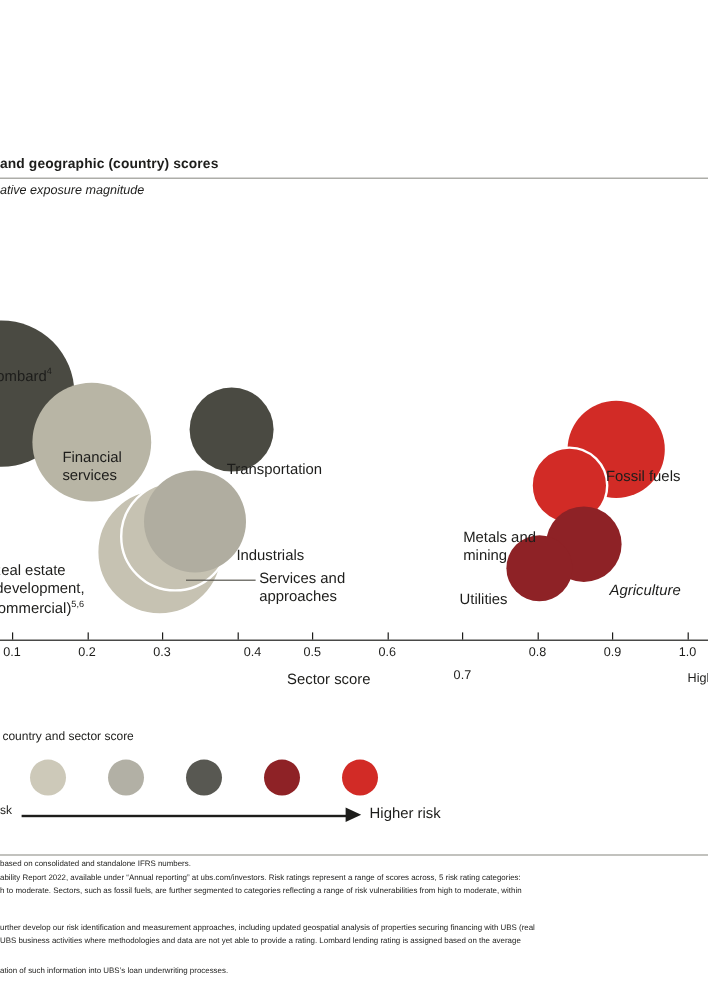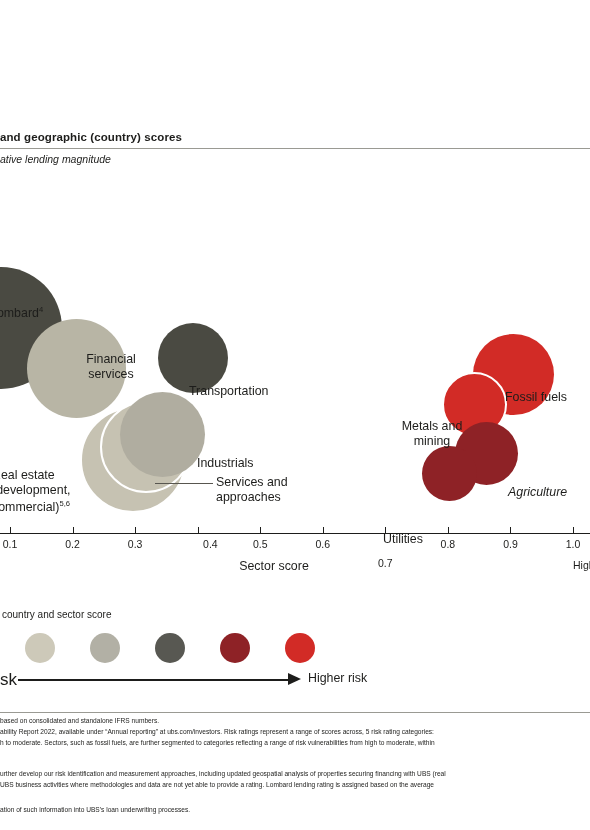--- a/index.html
+++ b/index.html
@@ -35,21 +35,21 @@
     position:absolute;border-radius:50%;
     box-sizing:border-box;
   }
   .bubble.ring{border:2px solid #ffffff;}
 
   .blabel{
     position:absolute;
     font-size:12.4px;line-height:14.5px;color:#1d1d1b;
     white-space:pre;
   }
-  .blabel.ctr{text-align:center;}
+  .blabel.ctr{text-align:left;margin-top:22px;}
   .sup{font-size:7.6px;vertical-align:super;}
 
   .leader{
     position:absolute;height:1px;background:#58564f;
   }
 
   
   .axis-line{
     position:absolute;left:0;top:533px;width:590px;height:1px;background:#1d1d1b;
   }
@@ -67,21 +67,21 @@
     white-space:nowrap;
   }
 
   
   .lg-title{
     position:absolute;left:2px;top:609px;font-size:10px;color:#1d1d1b;
     white-space:nowrap;
   }
   .lg-dot{position:absolute;top:633px;width:30px;height:30px;border-radius:50%;}
   .lg-lower{
-    position:absolute;left:0px;top:670px;font-size:17px;color:#1d1d1b;
+    position:absolute;left:0px;top:670px;font-size:10px;color:#1d1d1b;
     white-space:nowrap;
   }
   .lg-arrow-line{
     position:absolute;left:18px;top:679px;width:275px;height:1.5px;background:#1d1d1b;
   }
   .lg-arrow-head{
     position:absolute;left:288px;top:673px;width:0;height:0;
     border-top:6.5px solid transparent;border-bottom:6.5px solid transparent;
     border-left:13px solid #1d1d1b;
   }
@@ -97,21 +97,21 @@
     white-space:nowrap;
   }
 </style>
 </head>
 <body>
 
 <div id="page">
 
   <div class="hdr-title">and geographic (country) scores</div>
   <div class="hdr-rule"></div>
-  <div class="hdr-sub">ative lending magnitude</div>
+  <div class="hdr-sub">ative exposure magnitude</div>
 
   <div class="plot" id="plot">
       <div class="bubble" style="width: 122px; height: 122px; left: -60.3833px; top: 97.4px; background: rgb(74, 74, 66);"></div>
       <div class="bubble ring" style="width: 106px; height: 106px; left: 79.6089px; top: 237.4px; background: rgb(198, 194, 178);"></div>
       <div class="bubble" style="width: 99px; height: 99px; left: 27.4344px; top: 148.5px; background: rgb(184, 181, 165);"></div>
       <div class="bubble ring" style="width: 92px; height: 92px; left: 99.7456px; top: 231.2px; background: rgb(198, 194, 178);"></div>
       <div class="bubble" style="width: 85px; height: 85px; left: 119.51px; top: 221.5px; background: rgb(176, 173, 160);"></div>
       <div class="bubble" style="width: 81px; height: 81px; left: 473.072px; top: 164.1px; background: rgb(210, 43, 38);"></div>
       <div class="bubble" style="width: 70px; height: 70px; left: 157.662px; top: 153.1px; background: rgb(74, 74, 66);"></div>
       <div class="bubble ring" style="width: 65px; height: 65px; left: 441.662px; top: 201.8px; background: rgb(210, 43, 38);"></div>
@@ -124,21 +124,21 @@
 (development,
 commercial)<span class="sup">5,6</span></div>
       <div class="blabel" style="left: 189px; top: 214px;">Transportation</div>
       <div class="blabel" style="left: 197px; top: 286px;">Industrials</div>
       <div class="blabel" style="left: 216px; top: 305px;">Services and
 approaches</div>
       <div class="blabel" style="left: 505px; top: 220px;">Fossil fuels</div>
       <div class="blabel ctr" style="left: 386px; top: 249px; width: 92px;">Metals and
 mining</div>
       <div class="blabel" style="left: 508px; top: 315px; font-style: italic;">Agriculture</div>
-      <div class="blabel" style="left: 383px; top: 322px; margin-top: 40px;">Utilities</div>
+      <div class="blabel" style="left: 383px; top: 322px;">Utilities</div>
       <div class="leader" style="left: 155px; top: 313px; width: 58px;"></div>
     </div>
 
   <div class="axis-line"></div>
   <div id="axis-ticks">
       <div class="tick" style="left: 10px;"></div>
       <div class="tlab" style="left: 10px;">0.1</div>
       <div class="tick" style="left: 72.5556px;"></div>
       <div class="tlab" style="left: 72.5556px;">0.2</div>
       <div class="tick" style="left: 135.111px;"></div>

